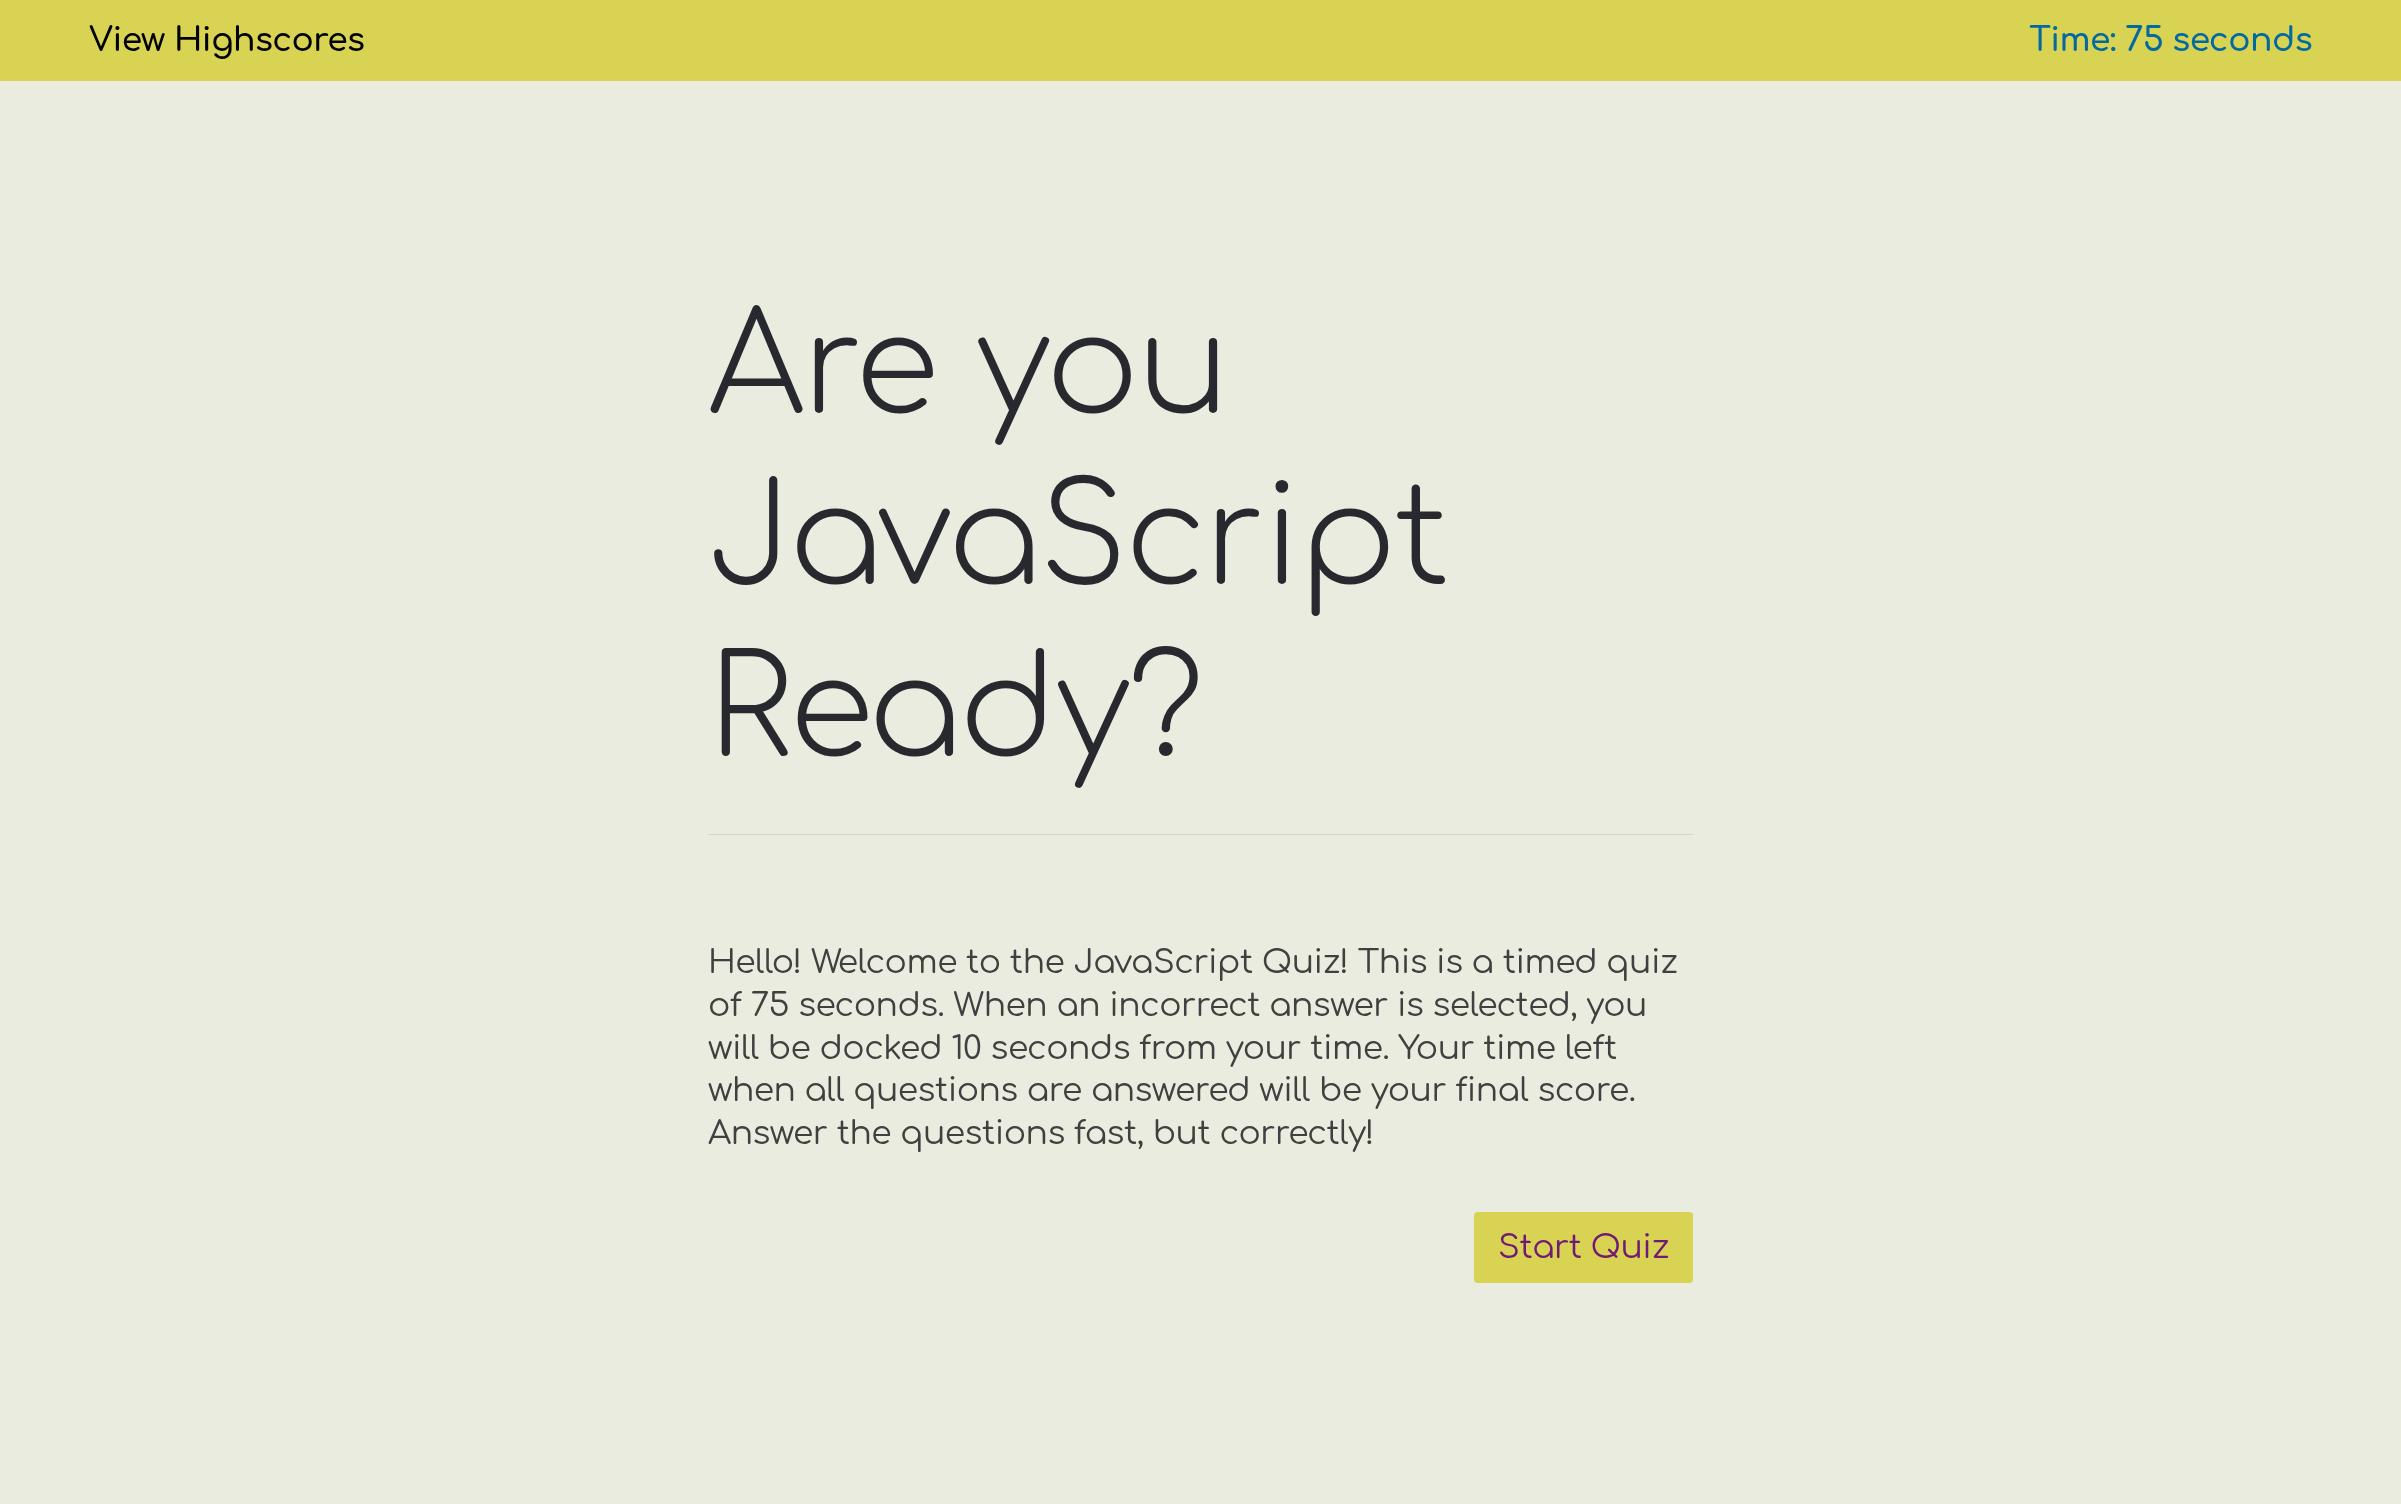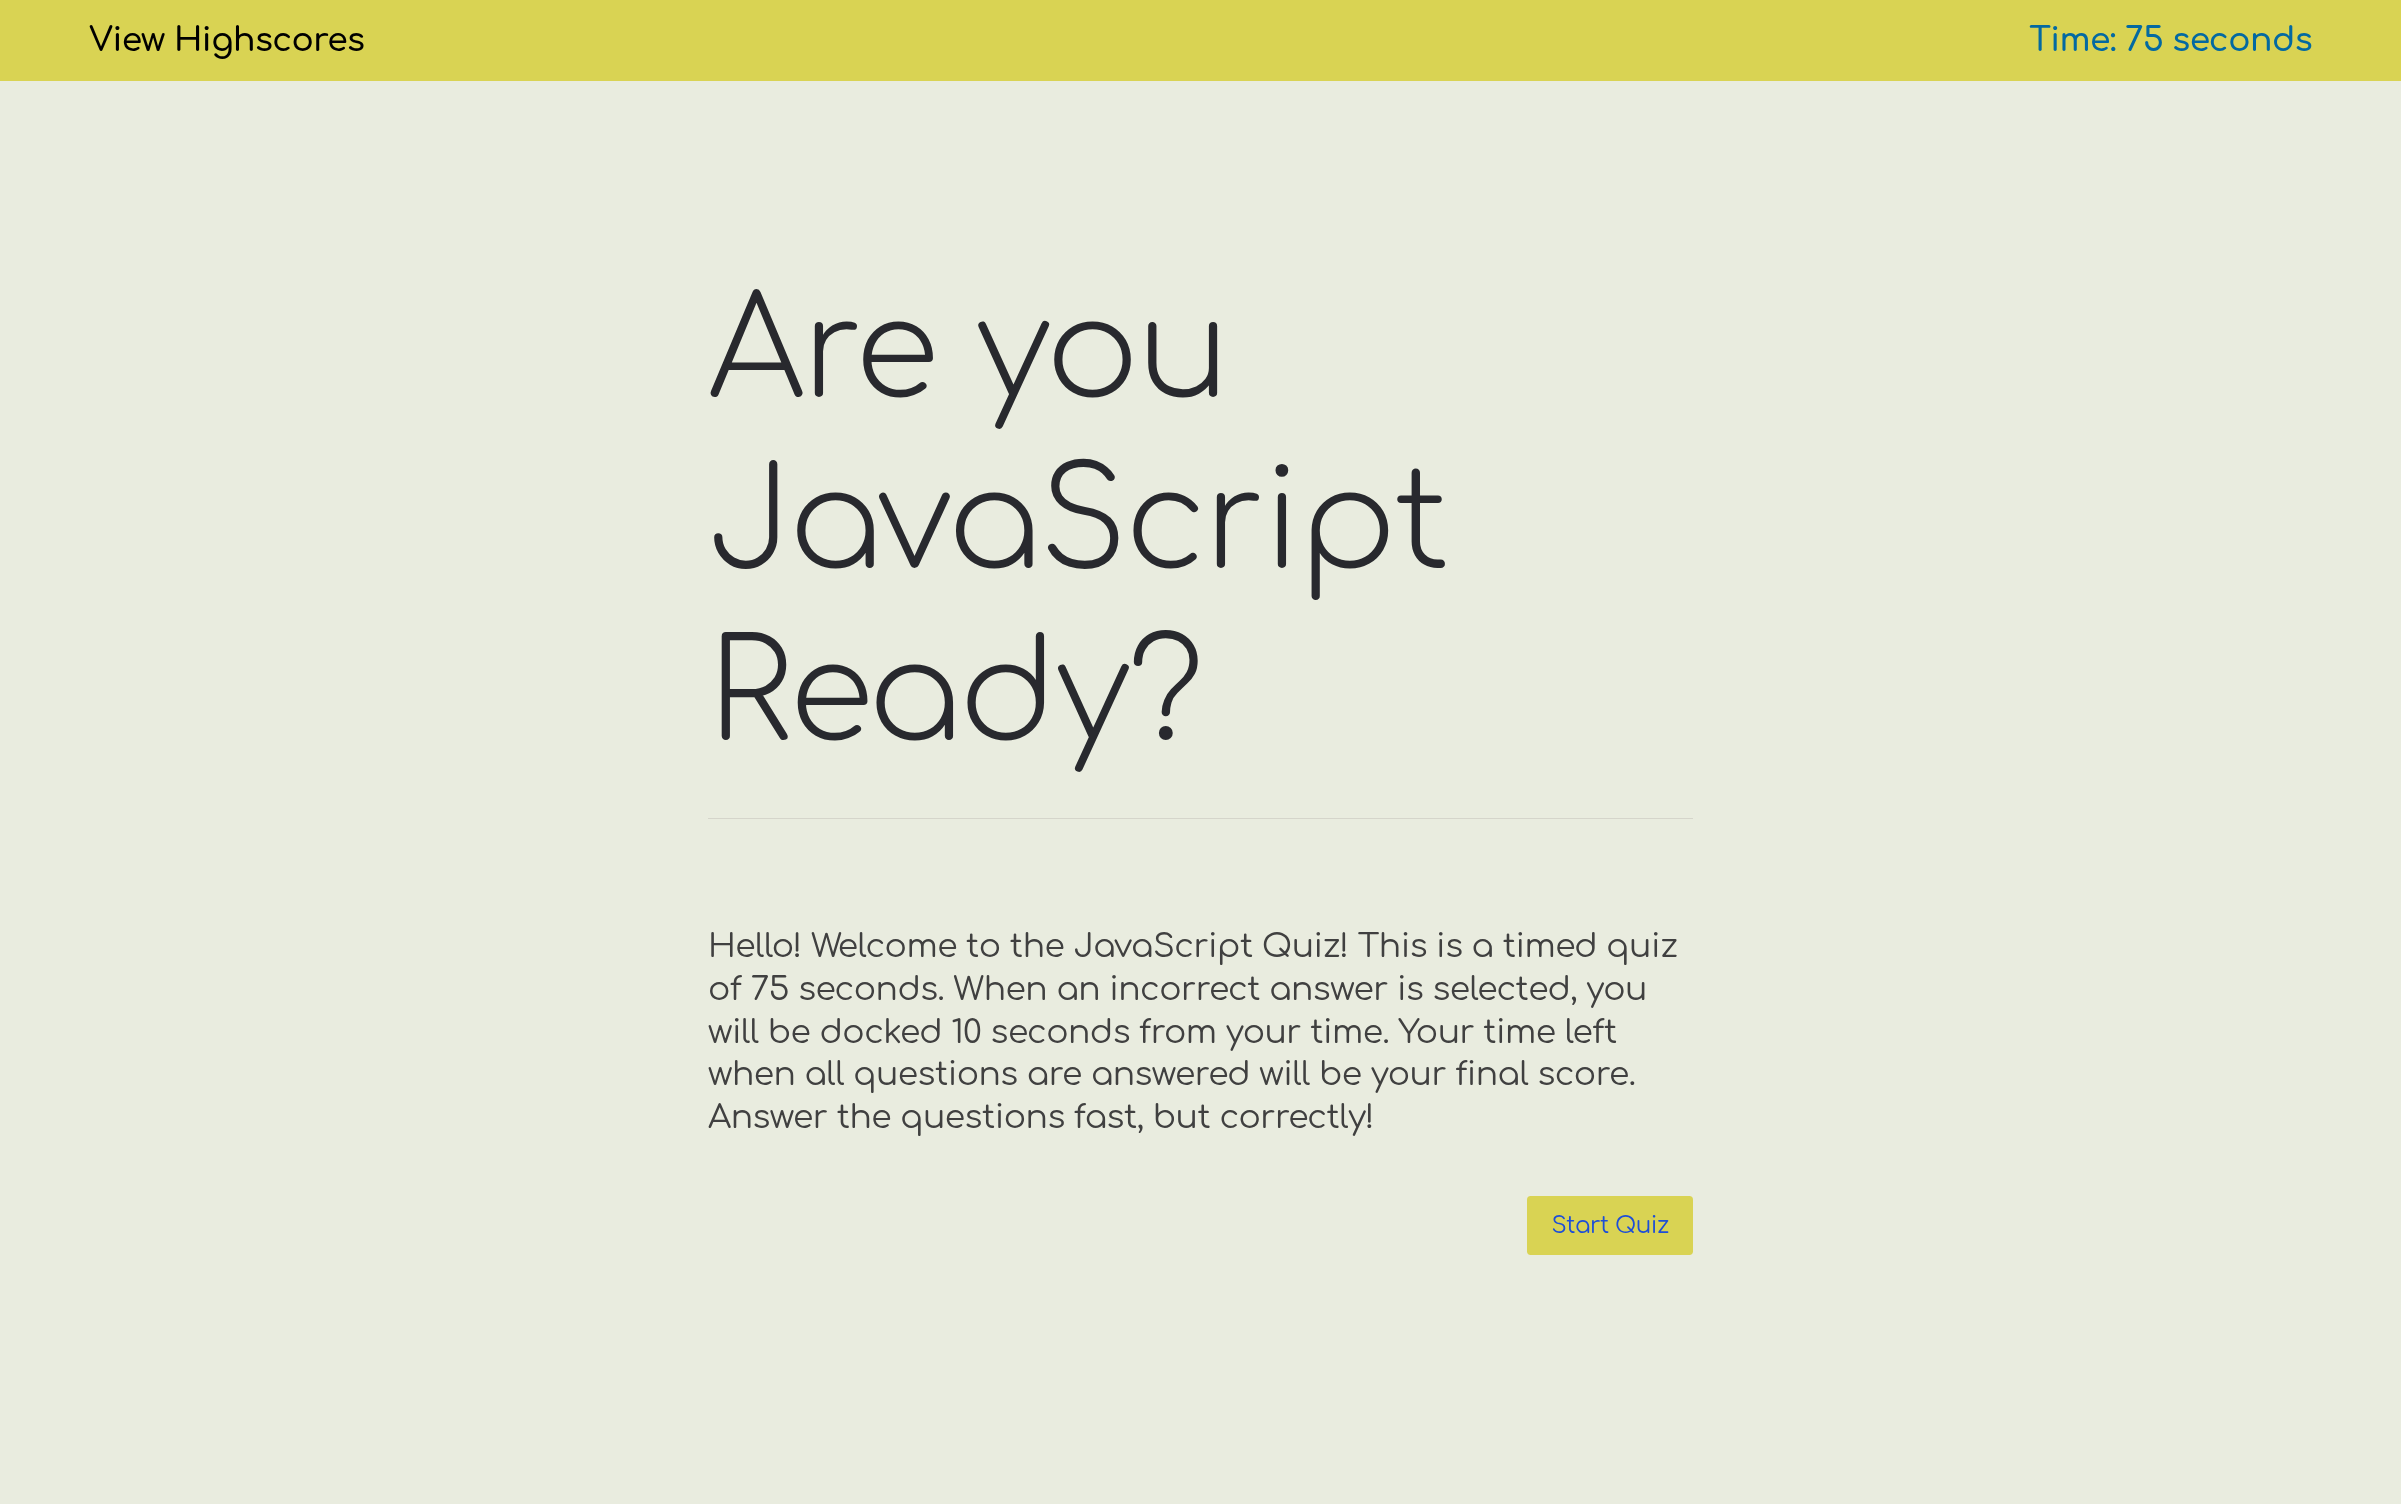--- a/index.html
+++ b/index.html
@@ -33,21 +33,21 @@
     
     .timer {
       font-size: 33px;
       font-weight: 600;
       color: #0369a1;
       letter-spacing: -0.5px;
     }
     
     .main-content {
       max-width: 1451px;
-      margin: 0 auto;
+      margin: 16px auto;
       padding: 186px 233px 0 233px;
     }
     
     .title {
       font-size: 137px;
       font-weight: 300;
       line-height: 1.25;
       color: #28292e;
       letter-spacing: -1.9px;
       margin-bottom: 37px;
@@ -70,23 +70,23 @@
     
     .button-container {
       display: flex;
       justify-content: flex-end;
     }
     
     .start-button {
       background-color: #d9d353;
       border: none;
       padding: 16.7px 24px;
-      font-size: 23px;
+      font-size: 33px;
       font-family: inherit;
-      color: #1d4ed8;
+      color: #701a75;
       cursor: pointer;
       border-radius: 3.7px;
       font-weight: 400;
       letter-spacing: -0.5px;
     }
   </style>
 </head>
 <body>
 
 <header class="header">

